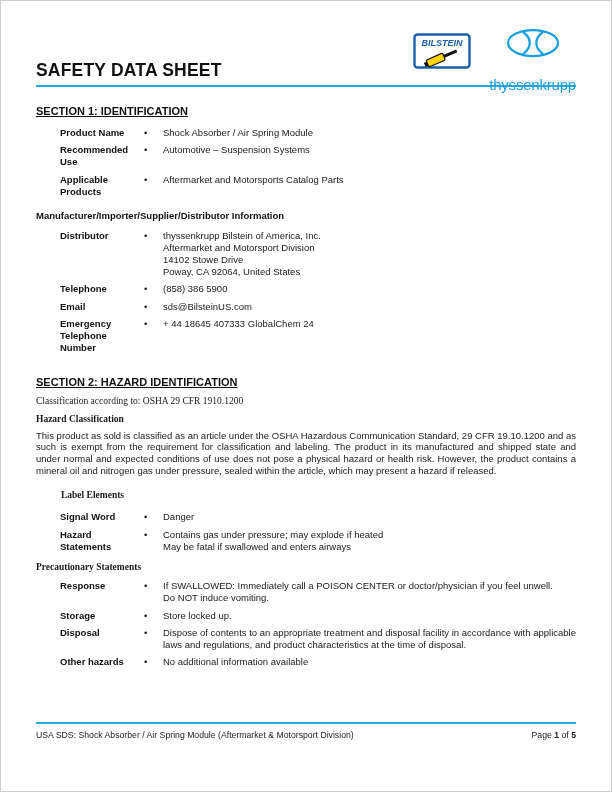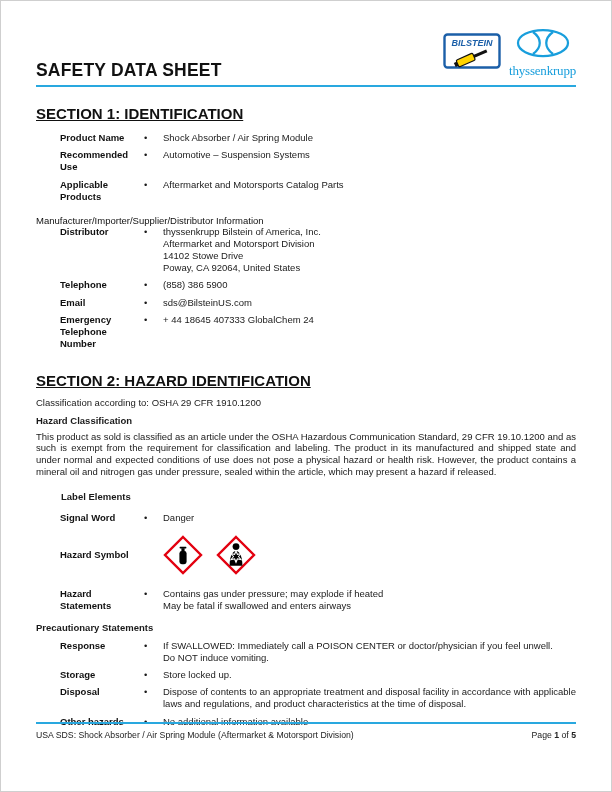--- a/index.html
+++ b/index.html
@@ -13,53 +13,53 @@
   }
   .page {
     width:612px; height:792px;
     padding:30px 36px 0 36px;
     position:relative;
     box-shadow: inset 0 0 0 1px #cfcfcf;
   }
   
   .logos {
     position:absolute; top:28px; right:36px;
-    display:flex; align-items:flex-start; gap:8px;
+    display:flex; align-items:flex-start; gap:18px;
   }
   .bil-border { fill:#fff; stroke:var(--bilstein-blue,#1B5FA8); stroke-width:2.4; }
   .bil-text { font-family:"Liberation Sans",sans-serif; font-size:9px; font-weight:bold; font-style:italic; fill:var(--bilstein-blue,#1B5FA8); }
   .tk-block { display:flex; flex-direction:column; align-items:center; }
   .tk-stroke { stroke:var(--thyssenkrupp-blue,#189EDC); }
-  .tk-name { color:var(--thyssenkrupp-blue,#189EDC); font-size:13px; margin-top:5px; letter-spacing:-0.2px;font-family:Liberation Serif, serif; }
+  .tk-name { color:var(--thyssenkrupp-blue,#189EDC); font-size:15px; margin-top:18px; letter-spacing:-0.2px; }
   
   .title {
     margin-top:30px;
     font-size:17.5px; font-weight:bold; letter-spacing:0.2px;
     color:#111;
   }
   .rule { height:2px; background:var(--accent,#29A8DF); margin-top:4px; }
   
   .sec-head {
-    font-size:15px; font-weight:bold; text-decoration:underline;
+    font-size:11px; font-weight:bold; text-decoration:underline;
     margin-top:18px; margin-bottom:10px; color:#111;
   }
   .sec-head.s2 { margin-top:22px; margin-bottom:8px; }
   .subhead {
-    font-size:9.5px; font-weight:normal; color:#111;
-    margin-top:13px; 
+    font-size:9.5px; font-weight:bold; color:#111;
+    margin-top:13px; margin-bottom:9px;
   }
   
   .row { display:flex; font-size:9.5px; line-height:1.25; margin-bottom:5.5px; }
   .lbl { width:105px; flex:0 0 105px; font-weight:bold; color:#111;padding-left:24px; }
   .blt { width:22px; flex:0 0 22px; padding-left:3px; }
   .blt::before { content:"\2022"; }
   .blt.hidden::before { content:""; }
   .val { flex:1; text-align:justify; }
   .val .vline { margin:0; }
-  .plain { font-size:9.5px; line-height:1.25; margin-bottom:6px; }
+  .plain { font-size:9.5px; line-height:1.25; margin-bottom:6px;font-family:Liberation Serif, serif; }
   .para {
     font-size:9.5px; line-height:1.26; text-align:justify;
     margin-bottom:13px;
   }
   .bold-line { font-weight:bold; }
   
   .row.symbols { align-items:center; margin-top:11px; margin-bottom:13px; }
   .pictos { display:flex; gap:13px; }
   .diamond { fill:#fff; stroke:var(--pictogram-red,#E3000F); stroke-width:6; stroke-linejoin:miter; }
   
@@ -173,43 +173,20 @@
   <div class="plain bold-line mt-6" style="margin-bottom:9px;">Label Elements</div>
 
   <div class="row">
     <div class="lbl">Signal Word</div>
     <div class="blt"></div>
     <div class="val">
         <div class="vline">Danger</div>
       </div>
   </div>
 
-  <div class="row symbols">
-    <div class="lbl">Hazard Symbol</div>
-    <div class="blt hidden"></div>
-    <div class="val">
-      <div class="pictos">
-        <svg width="40" height="40" viewBox="0 0 100 100">
-          <path class="diamond" d="M50 5 L95 50 L50 95 L5 50 Z"></path>
-          <g fill="#000">
-            <rect x="41" y="40" width="18" height="33" rx="6"></rect>
-            <rect x="46" y="33" width="8" height="9"></rect>
-            <rect x="41.5" y="29.5" width="17" height="4" rx="1.5"></rect>
-          </g>
-        </svg>
-        <svg width="40" height="40" viewBox="0 0 100 100">
-          <path class="diamond" d="M50 5 L95 50 L50 95 L5 50 Z"></path>
-          <circle cx="50" cy="29" r="8.5" fill="#000"></circle>
-          <path d="M34 77 C34 54 41 40 50 40 C59 40 66 54 66 77 Z" fill="#000"></path>
-          <polygon fill="#fff" points="50,36 54.5,47 66,44.5 57.5,54 66,63.5 54.5,61 50,72 45.5,61 34,63.5 42.5,54 34,44.5 45.5,47"></polygon>
-          <polygon fill="#000" points="50,44 52.6,50 59.5,48.6 54.6,54 59.5,59.4 52.6,58 50,64 47.4,58 40.5,59.4 45.4,54 40.5,48.6 47.4,50"></polygon>
-        </svg>
-      </div>
-    </div>
-  </div>
 
   <div class="row mb-10">
     <div class="lbl">Hazard Statements</div>
     <div class="blt"></div>
     <div class="val">
       <div class="vline">Contains gas under pressure; may explode if heated</div>
       <div class="vline">May be fatal if swallowed and enters airways</div>
     </div>
   </div>
 

